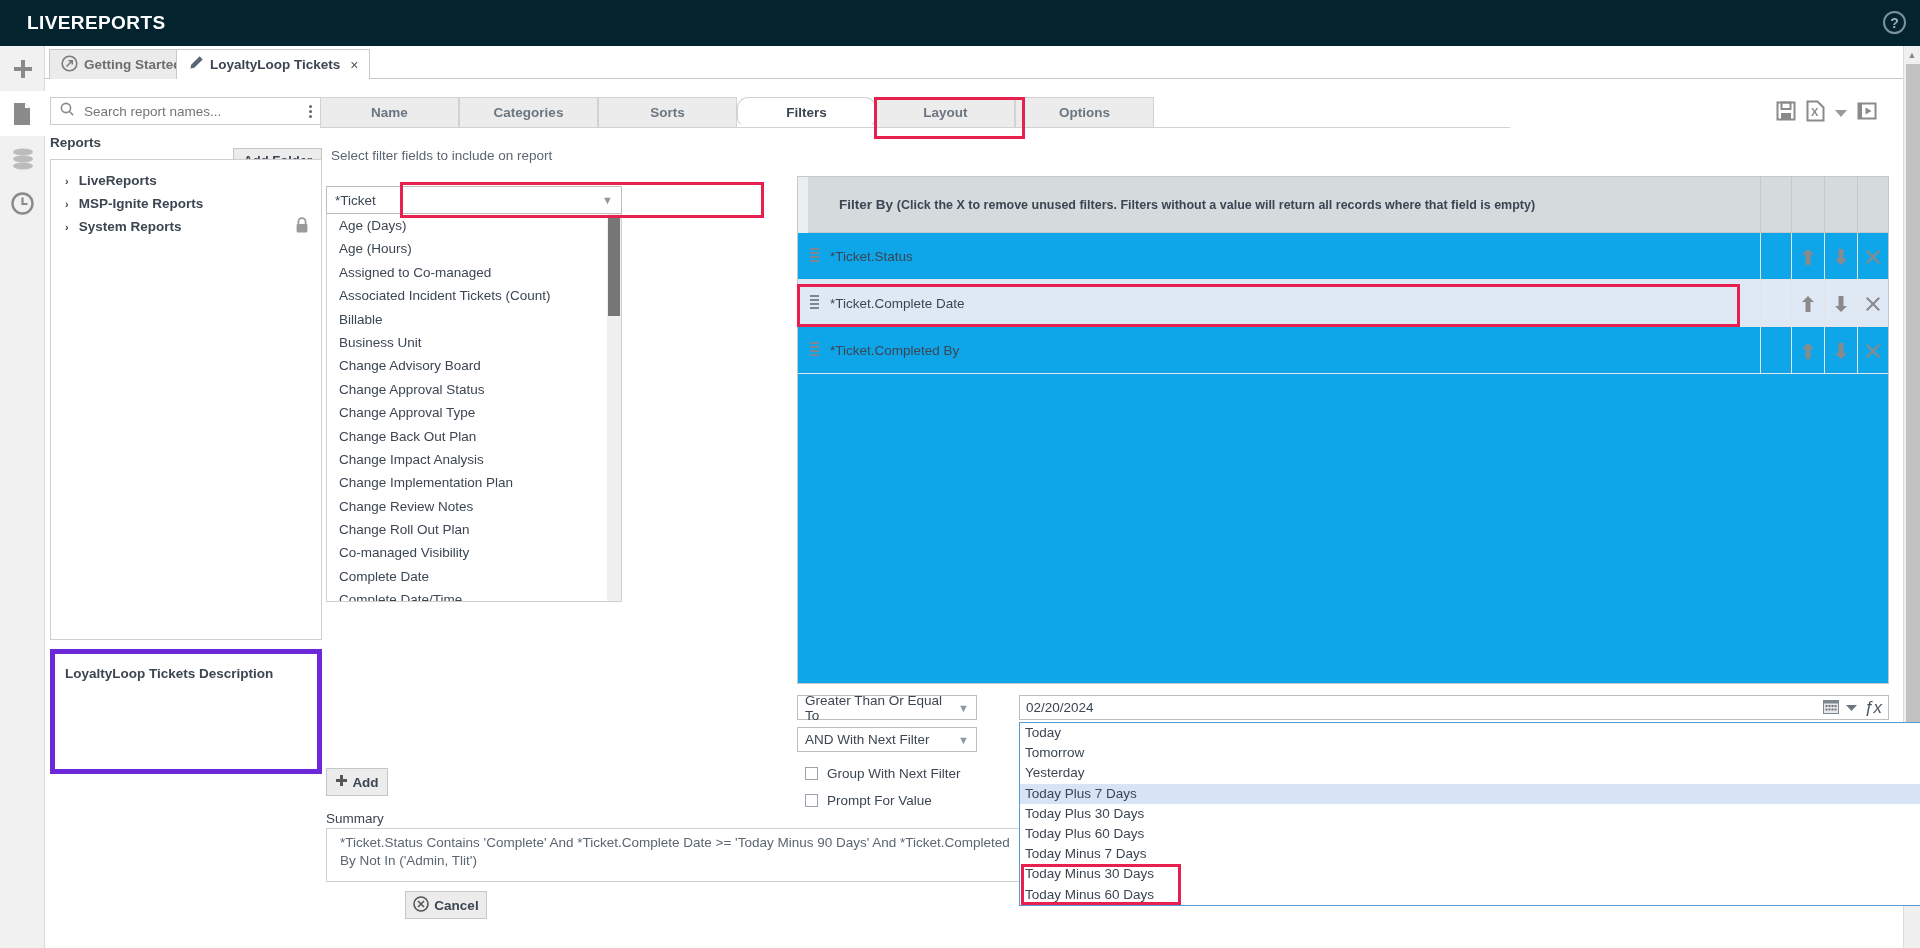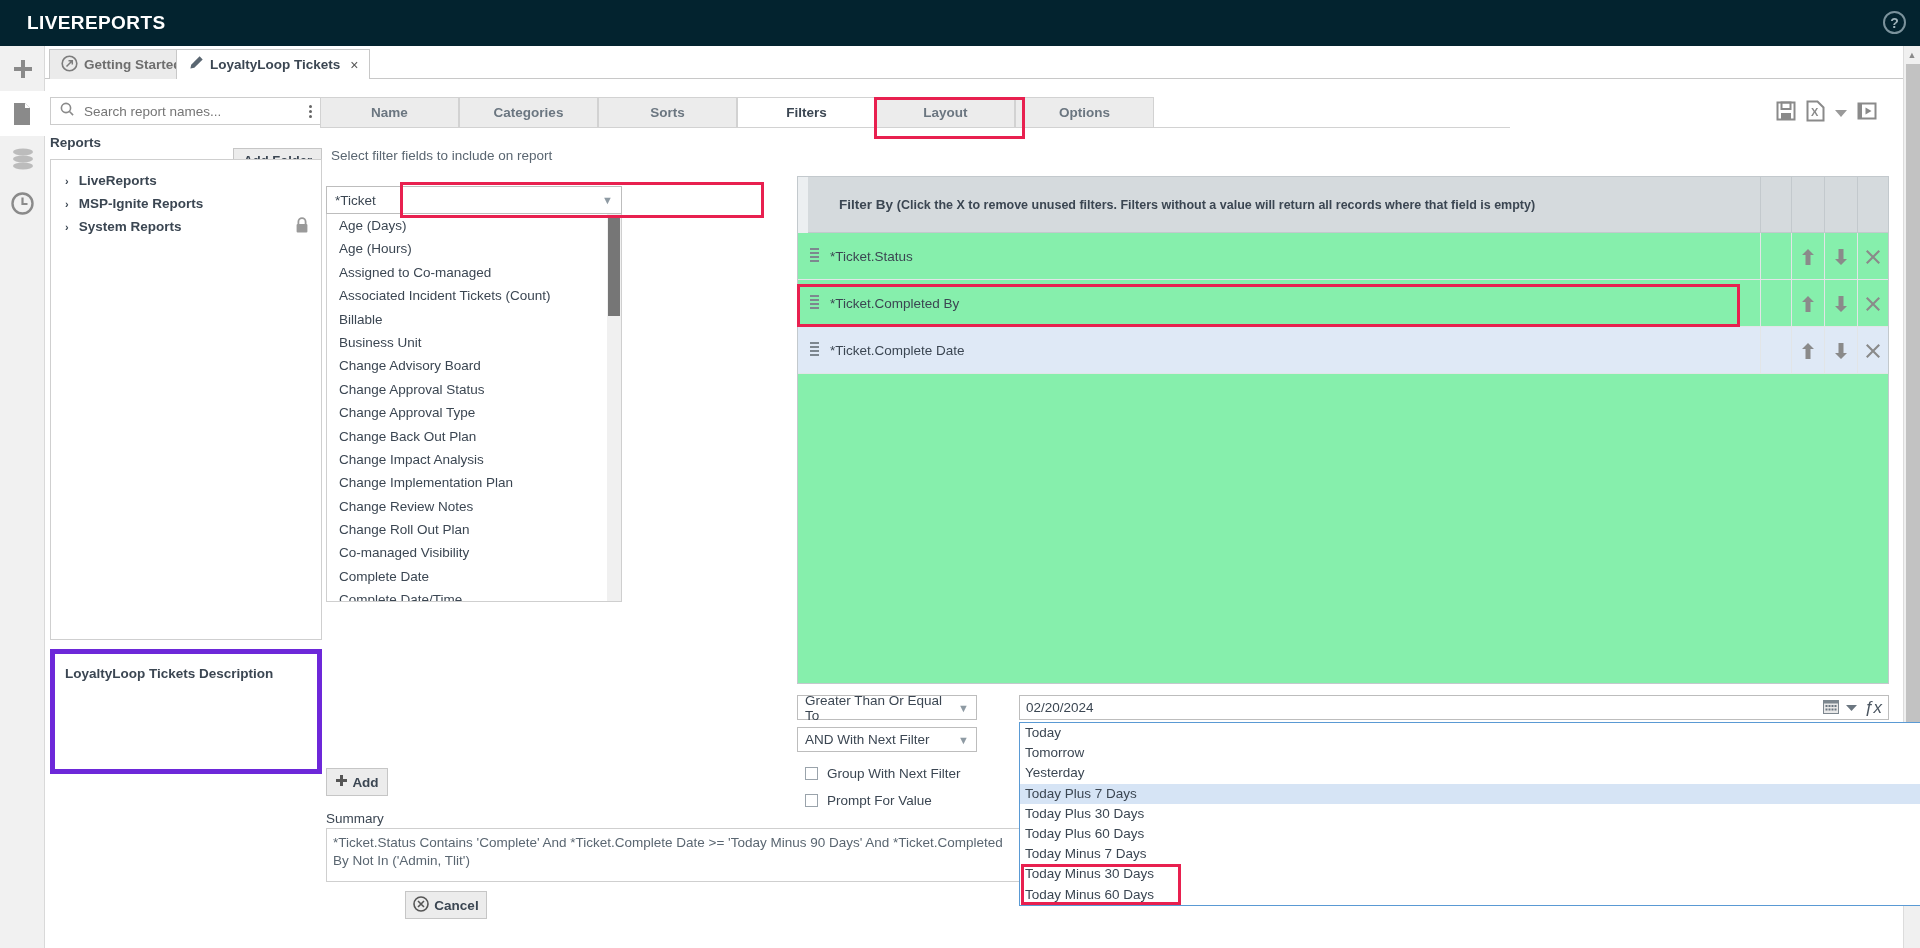--- a/index.html
+++ b/index.html
@@ -103,21 +103,21 @@
   
   .buildertabs {
     position: absolute; left: 320px; top: 97px; width: 1100px; height: 31px;
   }
   .btab {
     position: absolute; top: 0; height: 31px; width: 139px;
     background: #ececec; border: 1px solid #d2d2d2;
     display: flex; align-items: center; justify-content: center;
     font-size: 13.5px; font-weight: bold; color: #6b7680; cursor: pointer;
   }
-  .btab.sel { background: #ffffff; border-bottom-color: #ffffff; color: #3b4652; }
+  .btab.sel { background: #ffffff; border-bottom-color: #ffffff; color: #3b4652; border-radius: 11px; }
   .btab-underline {
     position: absolute; left: 320px; top: 127px; width: 1190px; height: 1px; background: #d2d2d2;
   }
 
   .toolbar-icons {
     position: absolute; right: 43px; top: 100px; display: flex; align-items: center; gap: 10px;
   }
   .toolbar-icons .ic { cursor: pointer; display: block; }
 
   .hint {
@@ -157,34 +157,34 @@
     background: #ececec; border: 1px solid #c6c6c6; cursor: pointer;
     display: flex; align-items: center; justify-content: center; gap: 4px;
     font-size: 13.5px; font-weight: bold; color: #3b4652;
   }
   .summary-label {
     position: absolute; left: 326px; top: 811px; font-size: 13.5px; color: #3b4652;
   }
   .summary-box {
     position: absolute; left: 326px; top: 828px; width: 700px; height: 54px;
     border: 1px solid #cfcfcf; background: #ffffff;
-    padding: 5px 6px; font-size: 13.5px; color: #5a6671; line-height: 18px;
+    padding: 5px 13px; font-size: 13.5px; color: #5a6671; line-height: 18px;
     overflow: hidden;
   }
   .cancel-btn {
     position: absolute; left: 405px; top: 891px; width: 82px; height: 28px;
     background: #ececec; border: 1px solid #c6c6c6; cursor: pointer;
     display: flex; align-items: center; justify-content: center; gap: 5px;
     font-size: 13.5px; font-weight: bold; color: #3b4652;
   }
 
   
   .filter-table {
     position: absolute; left: 797px; top: 176px; width: 1092px; height: 508px;
-    border: 1px solid #c3c9cd; background: #86efac;
+    border: 1px solid #c3c9cd; background: #0ea5e9;
   }
   .ft-header {
     position: relative; height: 56px; background: #d5dadd;
     border-bottom: 1px solid #c3c9cd;
   }
   .ft-header .label {
     position: absolute; left: 41px; top: 20px;
     font-size: 13.5px; font-weight: bold; color: #3b4652;
   }
   .ft-header .label .note { font-weight: bold; font-size: 12.5px; }
@@ -498,54 +498,54 @@
             <path d="M7 16l6-6H9.5V0h-5v10H1z" fill="#8a8a8a"></path>
           </svg>
       </span>
       <span class="ft-cell" style="left:1059px; width:31px;">
         <svg width="14" height="14" viewBox="0 0 14 14">
             <path d="M1.5 0L7 5.5 12.5 0 14 1.5 8.5 7 14 12.5 12.5 14 7 8.5 1.5 14 0 12.5 5.5 7 0 1.5z" fill="#8a8a8a"></path>
           </svg>
       </span>
     </div>
 
-    <div class="ft-row">
+    <div class="ft-row selected">
       <span class="grip">
           <i></i>
           <i></i>
           <i></i>
           <i></i>
         </span>
-      <span class="ft-name">*Ticket.Completed By</span>
+      <span class="ft-name">*Ticket.Complete Date</span>
       <span class="ft-cell" style="left:962px; width:31px;"></span>
       <span class="ft-cell" style="left:993px; width:33px;">
         <svg width="14" height="16" viewBox="0 0 14 16">
             <path d="M7 0l6 6H9.5v10h-5V6H1z" fill="#8a8a8a"></path>
           </svg>
       </span>
       <span class="ft-cell" style="left:1026px; width:33px;">
         <svg width="14" height="16" viewBox="0 0 14 16">
             <path d="M7 16l6-6H9.5V0h-5v10H1z" fill="#8a8a8a"></path>
           </svg>
       </span>
       <span class="ft-cell" style="left:1059px; width:31px;">
         <svg width="14" height="14" viewBox="0 0 14 14">
             <path d="M1.5 0L7 5.5 12.5 0 14 1.5 8.5 7 14 12.5 12.5 14 7 8.5 1.5 14 0 12.5 5.5 7 0 1.5z" fill="#8a8a8a"></path>
           </svg>
       </span>
     </div>
 
-    <div class="ft-row selected">
+    <div class="ft-row">
       <span class="grip">
           <i></i>
           <i></i>
           <i></i>
           <i></i>
         </span>
-      <span class="ft-name">*Ticket.Complete Date</span>
+      <span class="ft-name">*Ticket.Completed By</span>
       <span class="ft-cell" style="left:962px; width:31px;"></span>
       <span class="ft-cell" style="left:993px; width:33px;">
         <svg width="14" height="16" viewBox="0 0 14 16">
             <path d="M7 0l6 6H9.5v10h-5V6H1z" fill="#8a8a8a"></path>
           </svg>
       </span>
       <span class="ft-cell" style="left:1026px; width:33px;">
         <svg width="14" height="16" viewBox="0 0 14 16">
             <path d="M7 16l6-6H9.5V0h-5v10H1z" fill="#8a8a8a"></path>
           </svg>

